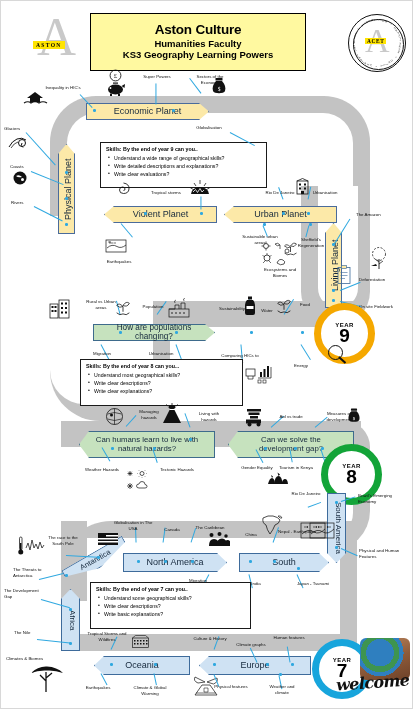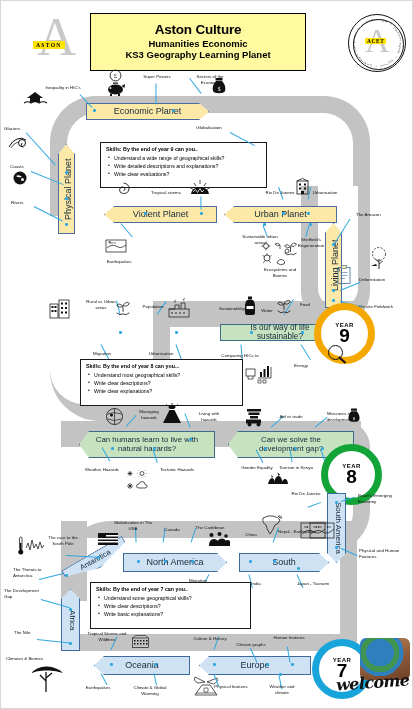--- a/index.html
+++ b/index.html
@@ -109,22 +109,22 @@
 
 <div id="page">
 
   <div class="aston-logo" style="left:26px;top:14px;width:64px;height:56px;">
     <div class="aston-A" style="position:absolute;left:10px;top:0;">A</div>
     <div class="aston-tag" style="left:6px;top:26px;">ASTON</div>
   </div>
 
   <div class="abs hdr-box" style="left:89px;top:12px;width:216px;height:58px;">
     <div class="hdr-t1">Aston Culture</div>
-    <div class="hdr-t2">Humanities Economic</div>
-    <div class="hdr-t3">KS3 Geography Learning Planet</div>
+    <div class="hdr-t2">Humanities Faculty</div>
+    <div class="hdr-t3">KS3 Geography Learning Powers</div>
   </div>
 
   <div class="abs" style="left:347px;top:13px;width:56px;height:56px;">
     <div class="acet-ring" style="left:0;top:0;width:56px;height:56px;">
       <div class="acet-ring2" style="left:3.5px;top:3.5px;width:49px;height:49px;"></div>
       <div class="acet-A" style="position:absolute;left:16px;top:11px;">A</div>
       <div class="acet-tag" style="left:16px;top:23px;">ACET</div>
       <div class="ring-text" id="acetRing">
           <span style="transform: rotate(-90deg) translate(0px, -24px) rotate(90deg);">U</span>
           <span style="transform: rotate(-83.0769deg) translate(0px, -24px) rotate(90deg);">N</span>
@@ -386,20 +386,23 @@
       </svg>
   </div>
   <div class="ic" style="left:335px;top:264px;">
     <svg width="16" height="20" viewBox="0 0 32 40">
         <rect x="4" y="5" width="24" height="32" fill="none" stroke="#3E6B9B" stroke-width="1.6"></rect>
         <rect x="11" y="1" width="10" height="6" fill="#FCE9A8" stroke="#3E6B9B" stroke-width="1.3"></rect>
         <path d="M9 15 h14 M9 21 h14 M9 27 h9" stroke="#3E6B9B" stroke-width="1.2"></path>
       </svg>
   </div>
 
+  <div class="chev y8 chev-r abs" style="left:92px;top:323px;width:122px;height:17px;">
+    <div class="inner lbl" style="font-size:8.2px;">How are populations changing?</div>
+  </div>
   <div class="dot" style="left:118px;top:330px;"></div>
   <div class="dot" style="left:174px;top:330px;"></div>
   <div class="ln" style="left:100px;top:343px;width:17px;transform:rotate(62deg);"></div>
   <div class="ln" style="left:175px;top:343px;width:17px;transform:rotate(70deg);"></div>
   <div class="ln" style="left:119px;top:313px;width:14px;transform:rotate(-105deg);"></div>
   <div class="ln" style="left:156px;top:313px;width:16px;transform:rotate(-55deg);"></div>
 
   <div class="cap" style="left:83px;top:298px;width:34px;">Rural vs Urban areas</div>
   <div class="cap" style="left:135px;top:303px;width:34px;">Population</div>
   <div class="cap" style="left:84px;top:350px;width:34px;">Migration</div>
@@ -434,23 +437,20 @@
         <rect x="4" y="22" width="40" height="16" fill="none" stroke="#111" stroke-width="1.4"></rect>
         <path d="M4 22 h12 v-8 h8 v8 M28 22 v-12 h8 v12" stroke="#111" stroke-width="1.4" fill="none"></path>
         <circle cx="10" cy="30" r="1.6" fill="#111"></circle>
         <circle cx="18" cy="30" r="1.6" fill="#111"></circle>
         <circle cx="26" cy="30" r="1.6" fill="#111"></circle>
         <circle cx="34" cy="30" r="1.6" fill="#111"></circle>
         <path d="M16 10 q-3 -5 2 -6 M34 6 q-3 -5 2 -6" stroke="#111" stroke-width="1.2" fill="none"></path>
       </svg>
   </div>
 
-  <div class="chev y8 chev-r abs" style="left:219px;top:323px;width:120px;height:17px;">
-    <div class="inner lbl" style="font-size:8.2px;">Is our way of life sustainable?</div>
-  </div>
   <div class="dot" style="left:249px;top:330px;"></div>
   <div class="dot" style="left:300px;top:330px;"></div>
   <div class="ln" style="left:250px;top:313px;width:15px;transform:rotate(-96deg);"></div>
   <div class="ln" style="left:283px;top:313px;width:18px;transform:rotate(-58deg);"></div>
   <div class="ln" style="left:240px;top:343px;width:15px;transform:rotate(85deg);"></div>
   <div class="ln" style="left:300px;top:343px;width:18px;transform:rotate(58deg);"></div>
 
   <div class="cap" style="left:211px;top:305px;width:40px;">Sustainability</div>
   <div class="cap" style="left:254px;top:307px;width:24px;">Water</div>
   <div class="cap" style="left:292px;top:301px;width:24px;">Food</div>

